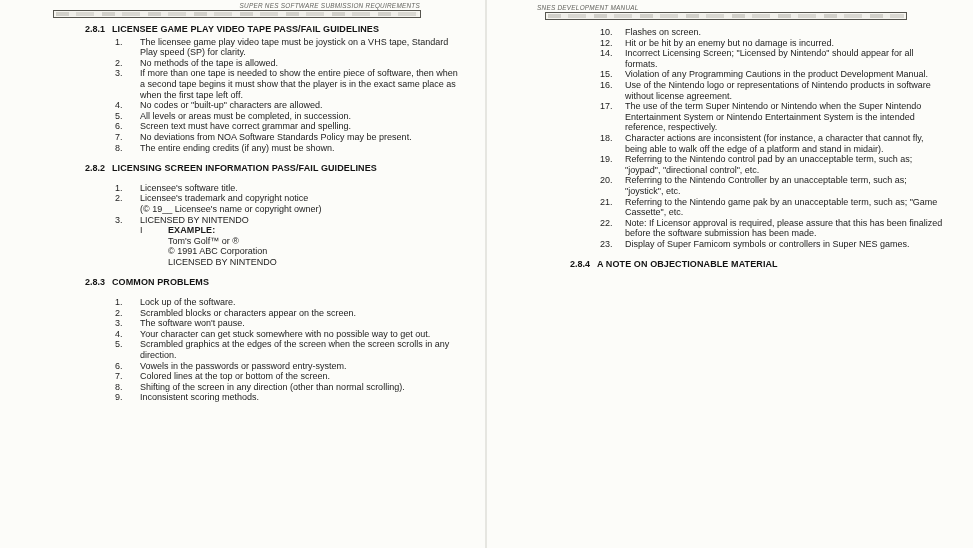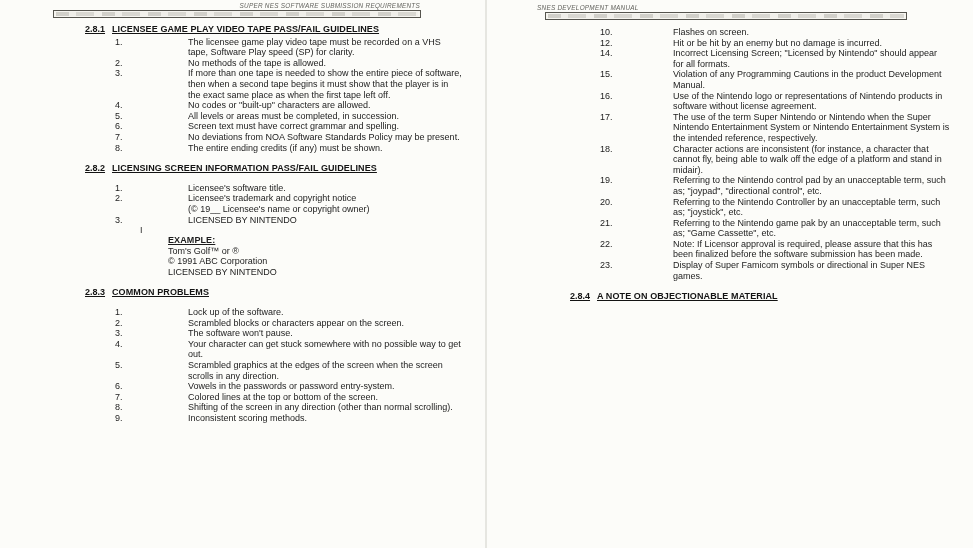--- a/index.html
+++ b/index.html
@@ -56,40 +56,40 @@
 
   
   .page-body {
     position: absolute;
     font-size: 9px; line-height: 10.6px;
   }
   .page-left  .page-body { left: 85px; top: 24px; width: 378px; }
   .page-right .page-body { left: 83px; top: 27px; width: 380px; }
   .page-body > :first-child { margin-top: 0; }
 
-  .section-heading { display: flex; margin-top: 10px; font-weight: bold; color: #131313; text-decoration: underline; }
+  .section-heading { display: flex; margin-top: 10px; font-weight: bold; color: #131313; }
   .sec-num   { width: 27px; flex: 0 0 27px; }
   .sec-title { flex: 1; letter-spacing: 0.1px; }
 
   .para {
     margin: 0 0 0 27px;
     width: 331px;
     white-space: pre-line;
   }
   .page-right .para { width: 348px; }
 
   .num-list { margin-top: 2px; }
   .para + .num-list { margin-top: 9px; }
   .list-item { display: flex; margin-left: 30px; }
   .li-num  { width: 25px; flex: 0 0 25px; }
-  .li-text { width: 319px; white-space: pre-line; margin-left: 48px; }
+  .li-text { width: 319px; white-space: pre-line; }
 
   .example-block { display: flex; margin-left: 55px; }
   .example-marker { width: 28px; flex: 0 0 28px; color: #2a2a2a; }
-  .example-label { font-weight: bold; text-decoration: underline; letter-spacing: 0.1px; margin-top: 10px; }
+  .example-label { font-weight: bold; letter-spacing: 0.1px; }
   .example-block + .para { margin-top: 10px; }
   .section-heading + .para { margin-top: 0; }
 </style>
 </head>
 <body>
 
 <div>
 
   <div class="page page-left">
     <div class="running-head">SUPER NES SOFTWARE SUBMISSION REQUIREMENTS</div>
@@ -97,21 +97,21 @@
       <div class="header-box-smudge"></div>
     </div>
     <div class="page-body">
         <div class="section-heading">
     <span class="sec-num">2.8.1</span>
     <span class="sec-title">LICENSEE GAME PLAY VIDEO TAPE PASS/FAIL GUIDELINES</span>
   </div>
         <div class="num-list">
           <div class="list-item">
     <span class="li-num">1.</span>
-    <span class="li-text">The licensee game play video tape must be recorded on a VHS tape, Software Play speed (SP) for clarity.</span>
+    <span class="li-text">The licensee game play video tape must be joystick on a VHS tape, Standard Play speed (SP) for clarity.</span>
   </div>
           <div class="list-item">
     <span class="li-num">2.</span>
     <span class="li-text">No methods of the tape is allowed.</span>
   </div>
           <div class="list-item">
     <span class="li-num">3.</span>
     <span class="li-text">If more than one tape is needed to show the entire piece of software, then when a second tape begins it must show that the player is in the exact same place as when the first tape left off.</span>
   </div>
           <div class="list-item">
@@ -261,21 +261,21 @@
           <div class="list-item">
     <span class="li-num">21.</span>
     <span class="li-text">Referring to the Nintendo game pak by an unacceptable term, such as; "Game Cassette", etc.</span>
   </div>
           <div class="list-item">
     <span class="li-num">22.</span>
     <span class="li-text">Note: If Licensor approval is required, please assure that this has been finalized before the software submission has been made.</span>
   </div>
           <div class="list-item">
     <span class="li-num">23.</span>
-    <span class="li-text">Display of Super Famicom symbols or directional in Super NES games.</span>
+    <span class="li-text">Display of Super Famicom symbols or controllers in Super NES games.</span>
   </div>
         </div>
         <div class="section-heading">
     <span class="sec-num">2.8.4</span>
     <span class="sec-title">A NOTE ON OBJECTIONABLE MATERIAL</span>
   </div>
         <p class="para"></p>
       </div>
   </div>
 

